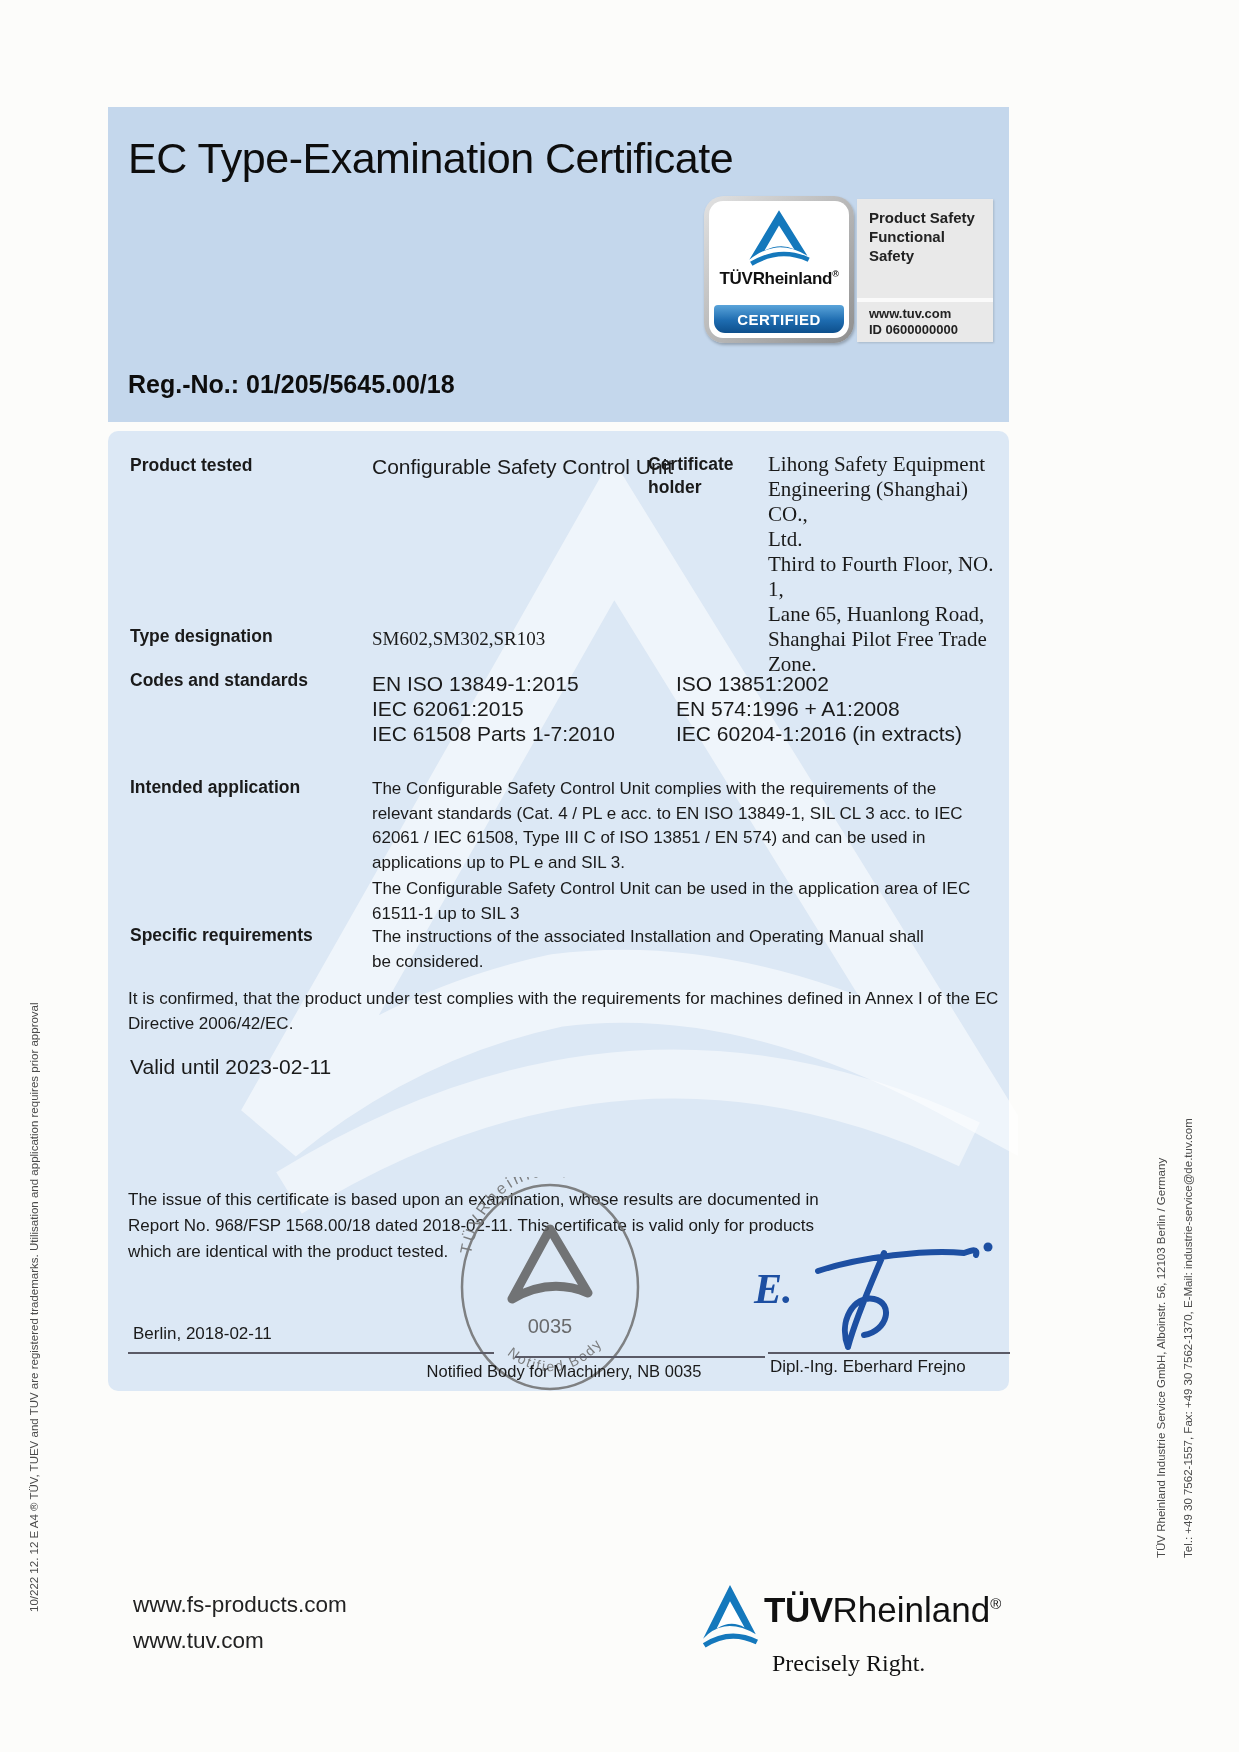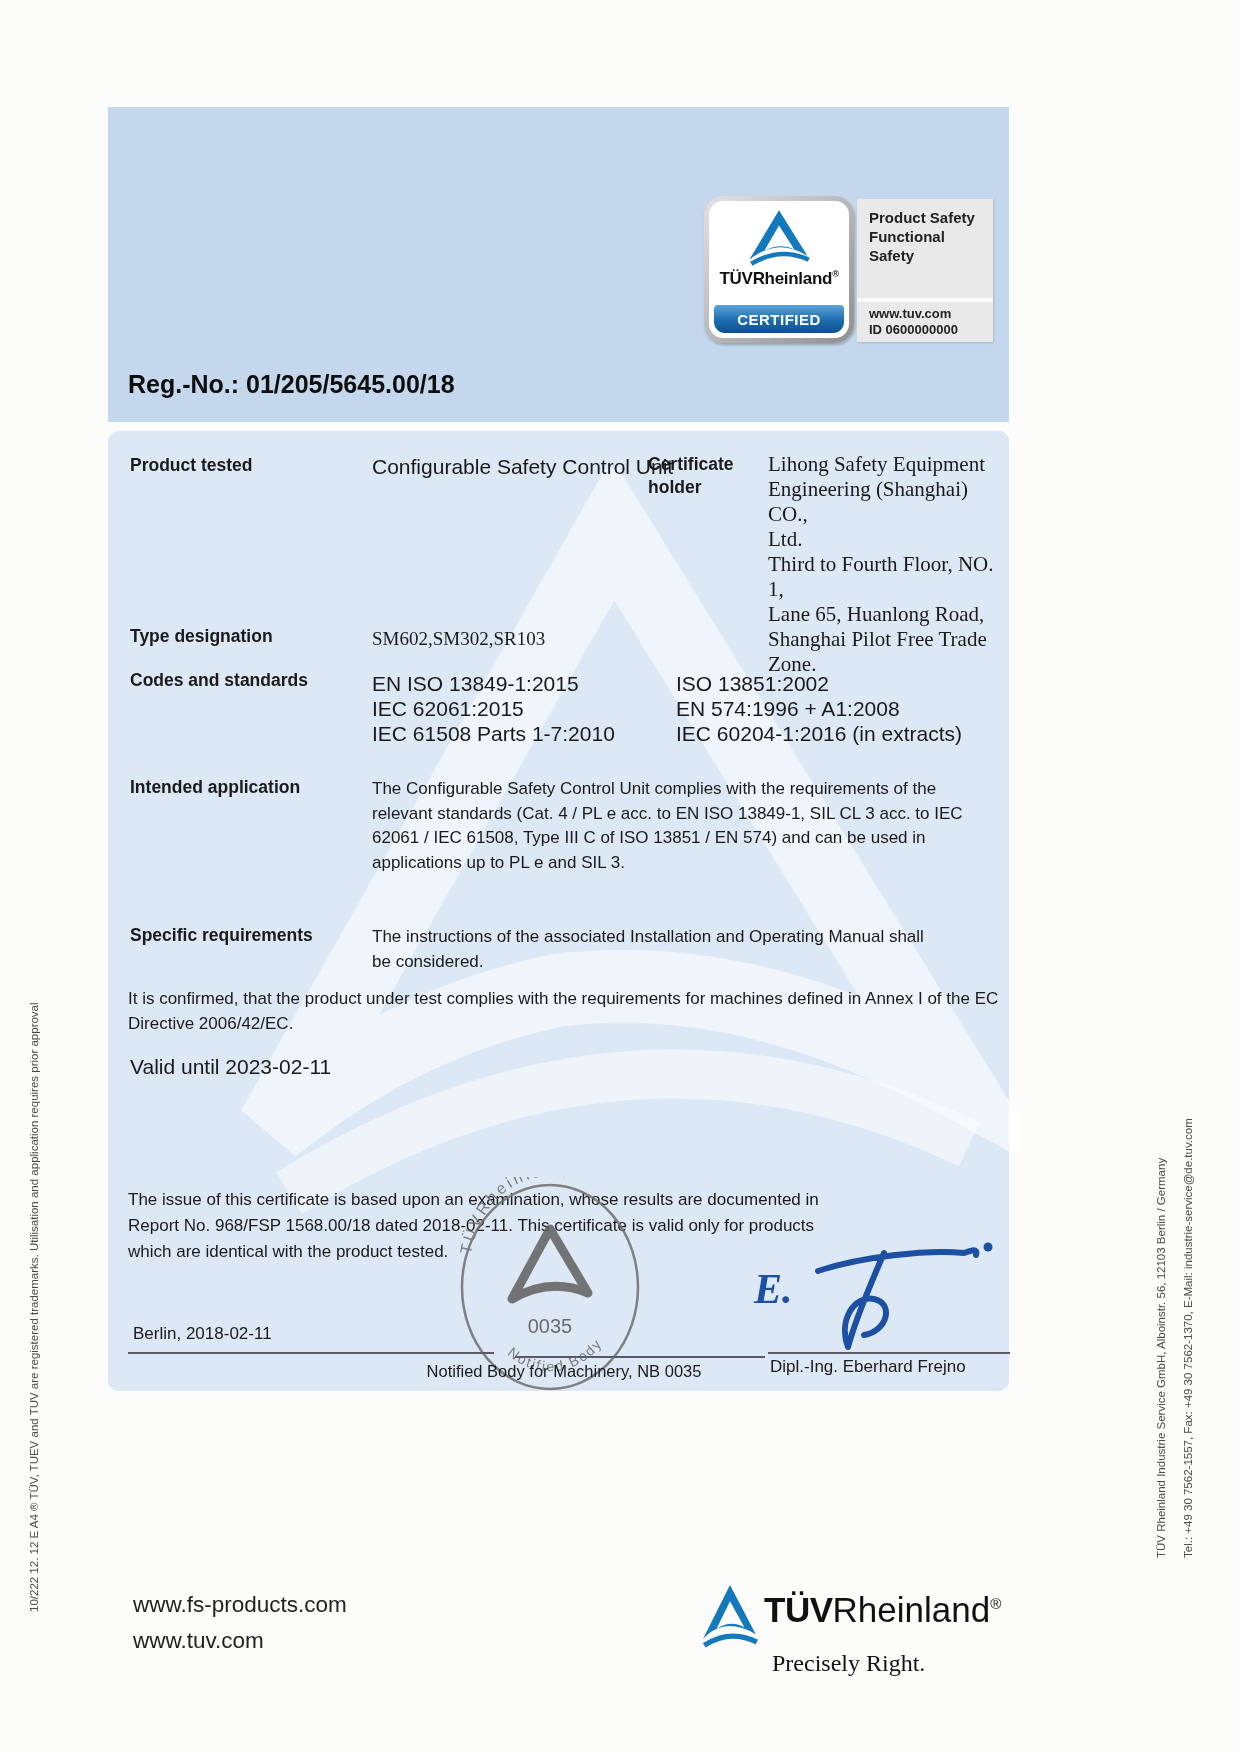--- a/index.html
+++ b/index.html
@@ -53,20 +53,21 @@
   
   .vert{transform:rotate(-90deg);transform-origin:0 0;white-space:nowrap;font-size:11.5px;color:#4a4a4a;}
   .vert-right{line-height:27px;}
 </style>
 </head>
 <body>
 
 <div class="page">
 
   <div class="abs header-band">
+    <div class="abs cert-title">EC Type-Examination Certificate</div>
 
     <div class="abs badge-frame">
       <div class="badge-inner">
         <svg width="66" height="60" viewBox="0 0 100 90" style="margin-top:7px">
           <path d="M50 3 L93 72 Q66 56 42 60 Q22 64 5 78 Z" fill="#1478bc"></path>
           <path d="M50 26 L73 62 Q52 52 28 64 Z" fill="#ffffff"></path>
           <path d="M8 84 Q52 58 95 78" stroke="#1478bc" stroke-width="7" fill="none"></path>
         </svg>
         <div class="badge-brand"><b>TÜV</b><span class="rest">Rheinland</span><span class="reg-sup">®</span></div>
         <div class="badge-certified">CERTIFIED</div>
@@ -118,20 +119,21 @@
     </div>
     <div class="abs val" style="left:568px;top:240px;line-height:25px">
       <div>ISO 13851:2002</div>
       <div>EN 574:1996 + A1:2008</div>
       <div>IEC 60204-1:2016 (in extracts)</div>
     </div>
 
     <div class="abs lbl" style="left:22px;top:346px">Intended application</div>
     <div class="abs para" style="left:264px;top:346px;width:624px">
       <div>The Configurable Safety Control Unit complies with the requirements of the relevant standards (Cat. 4 / PL e acc. to EN ISO 13849-1, SIL CL 3 acc. to IEC 62061 / IEC 61508, Type III C of ISO 13851 / EN 574) and can be used in applications up to PL e and SIL 3.</div>
+      <div style="margin-top:2px">The Configurable Safety Control Unit can be used in the application area of IEC 61511-1 up to SIL 3</div>
     </div>
 
     <div class="abs lbl" style="left:22px;top:494px">Specific requirements</div>
     <div class="abs para" style="left:264px;top:494px;width:575px">The instructions of the associated Installation and Operating Manual shall be considered.</div>
 
     <div class="abs para" style="left:20px;top:556px;width:872px">It is confirmed, that the product under test complies with the requirements for machines defined in Annex I of the EC Directive 2006/42/EC.</div>
 
     <div class="abs val" style="left:22px;top:624px">Valid until 2023-02-11</div>
 
     <div class="abs para" style="left:20px;top:756px;width:700px;line-height:26px">The issue of this certificate is based upon an examination, whose results are documented in Report No. 968/FSP 1568.00/18 dated 2018-02-11. This certificate is valid only for products which are identical with the product tested.</div>

